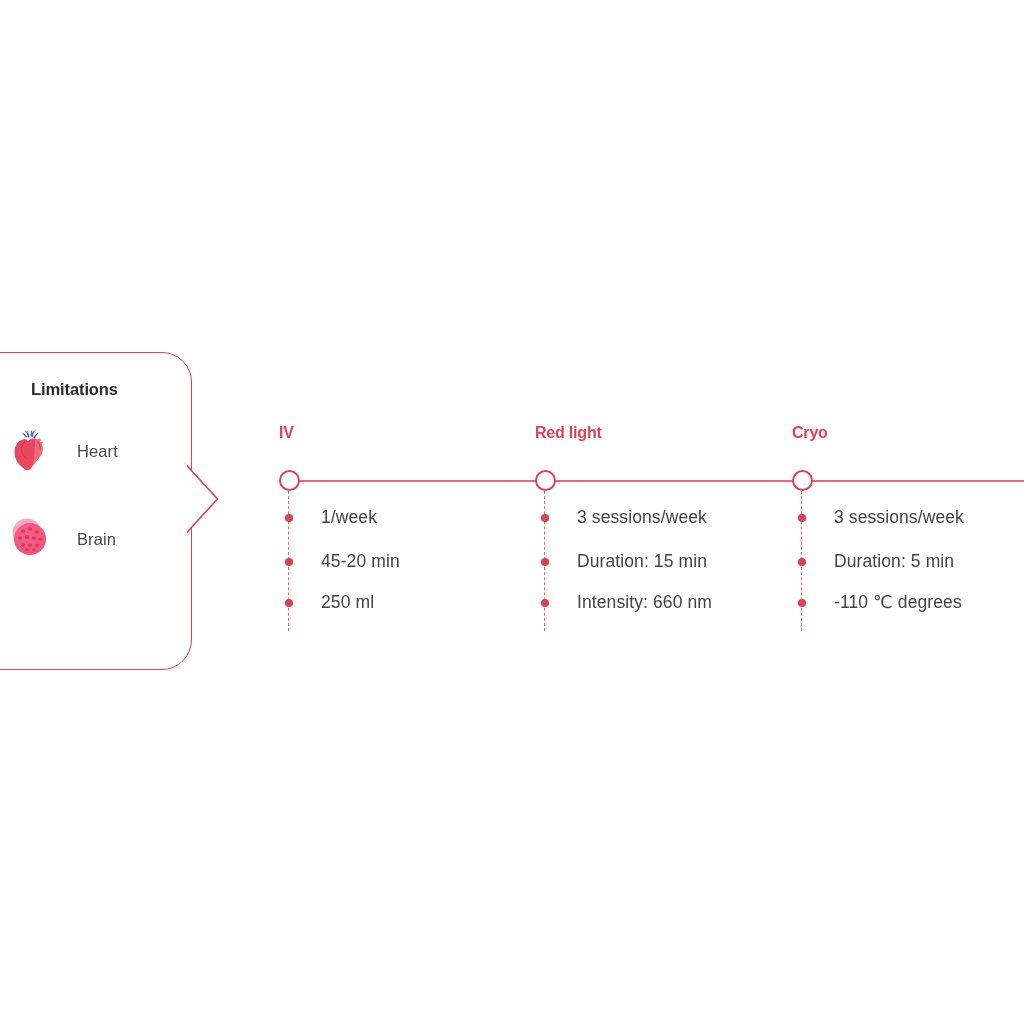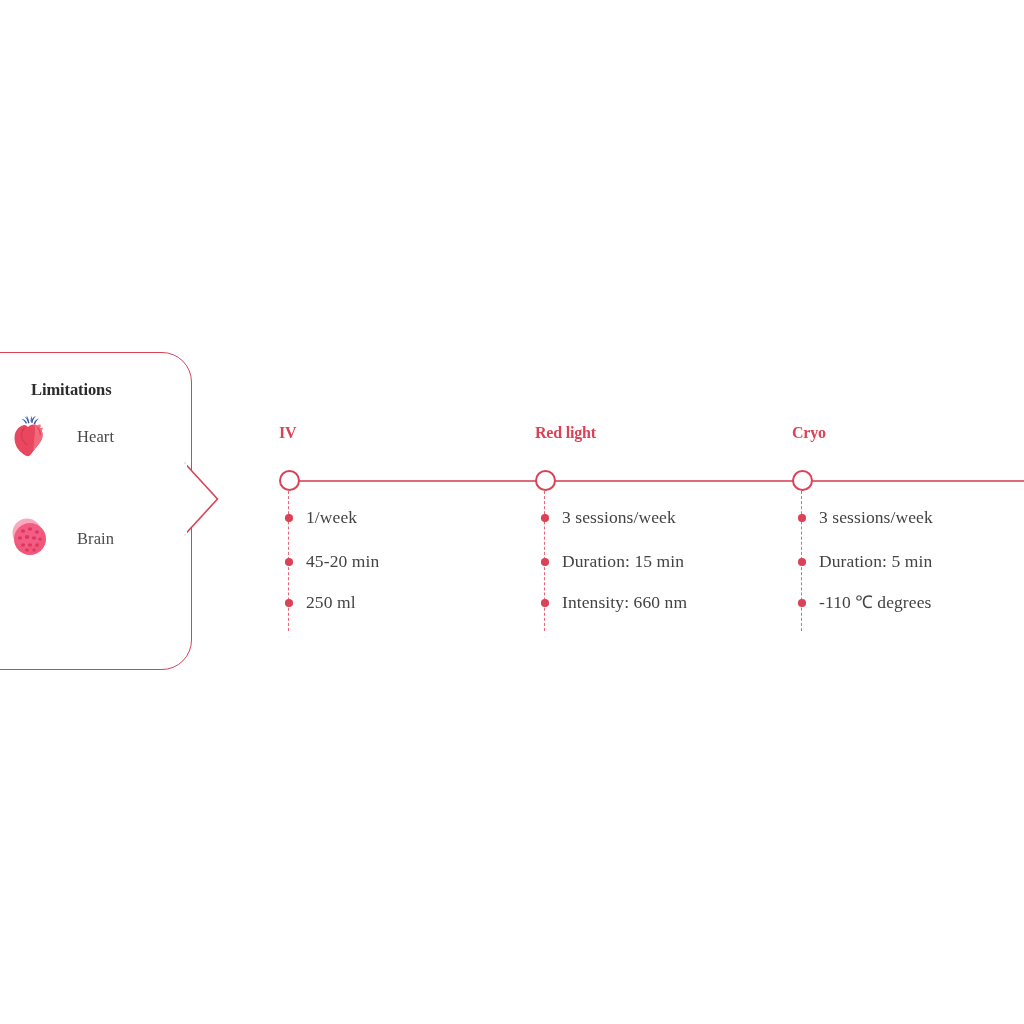--- a/index.html
+++ b/index.html
@@ -13,21 +13,20 @@
     font-family: "Liberation Sans", "DejaVu Sans", sans-serif;
     overflow: hidden;
     position: relative;
   }
 
   #stage {
     position: absolute;
     left: 0; top: 0;
     width: 1024px;
     height: 912px;
-    font-family: Liberation Serif, serif;
   }
 
   
   .limitations-card {
     position: absolute;
     left: -120px;
     top: 352px;
     width: 312px;
     height: 318px;
     border: 1.6px solid #DC4255;
@@ -48,21 +47,21 @@
   }
 
   .limit-row {
     position: absolute;
     left: 126px;
     height: 50px;
     display: flex;
     align-items: center;
     gap: 24px;
   }
-  .limit-row-0 { top: 59px; }
+  .limit-row-0 { top: 73px; }
   .limit-row-1 { top: 161px; }
   .limit-row-2 { top: 247px; }
 
   .limit-icon {
     width: 46px;
     height: 46px;
     display: block;
     flex: 0 0 auto;
   }
   .limit-label {
@@ -148,21 +147,21 @@
     left: 6px;
     top: 8px;
     width: 7.5px;
     height: 7.5px;
     border-radius: 50%;
     background: #DC4255;
   }
 
   .stage-text {
     position: absolute;
-    left: 27px;
+    left: 42px;
     top: 0px;
     font-size: 17.5px;
     color: #434343;
     white-space: nowrap;
     letter-spacing: 0.1px;
     line-height: 22px;
   }
 </style>
 </head>
 <body>

